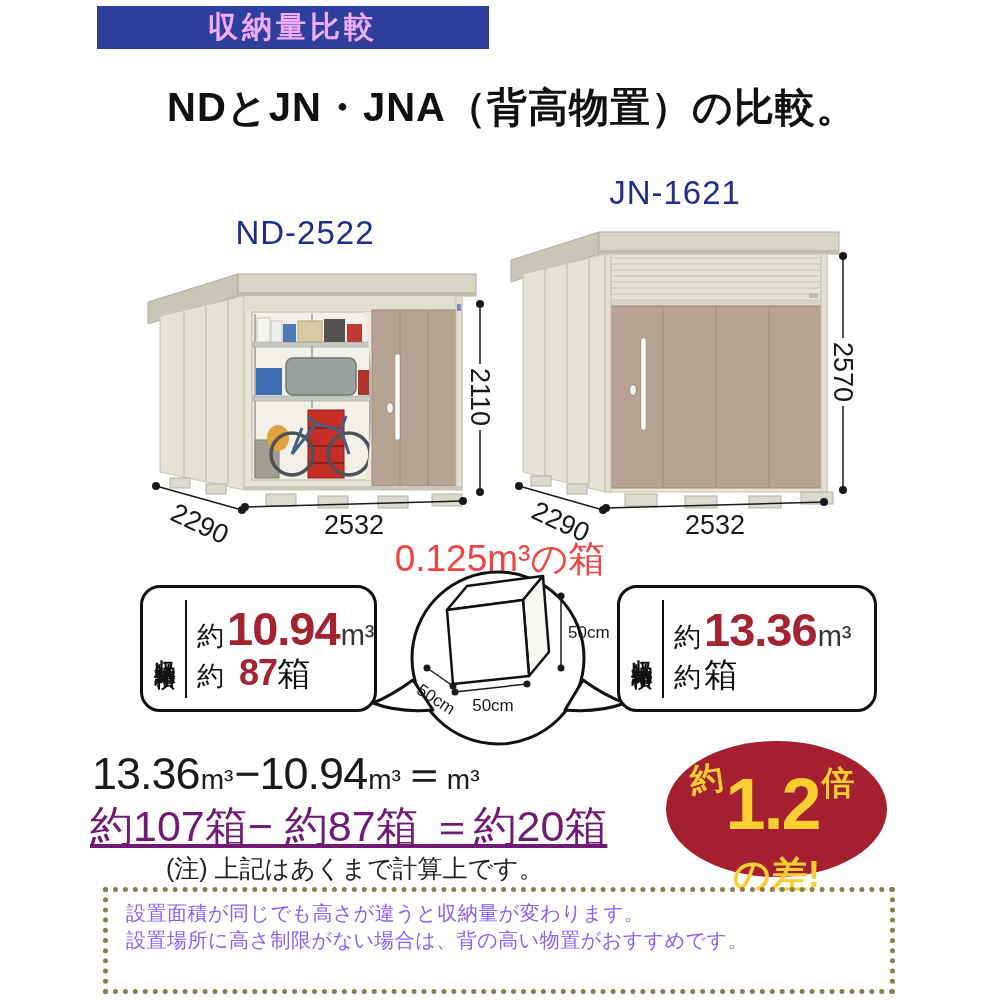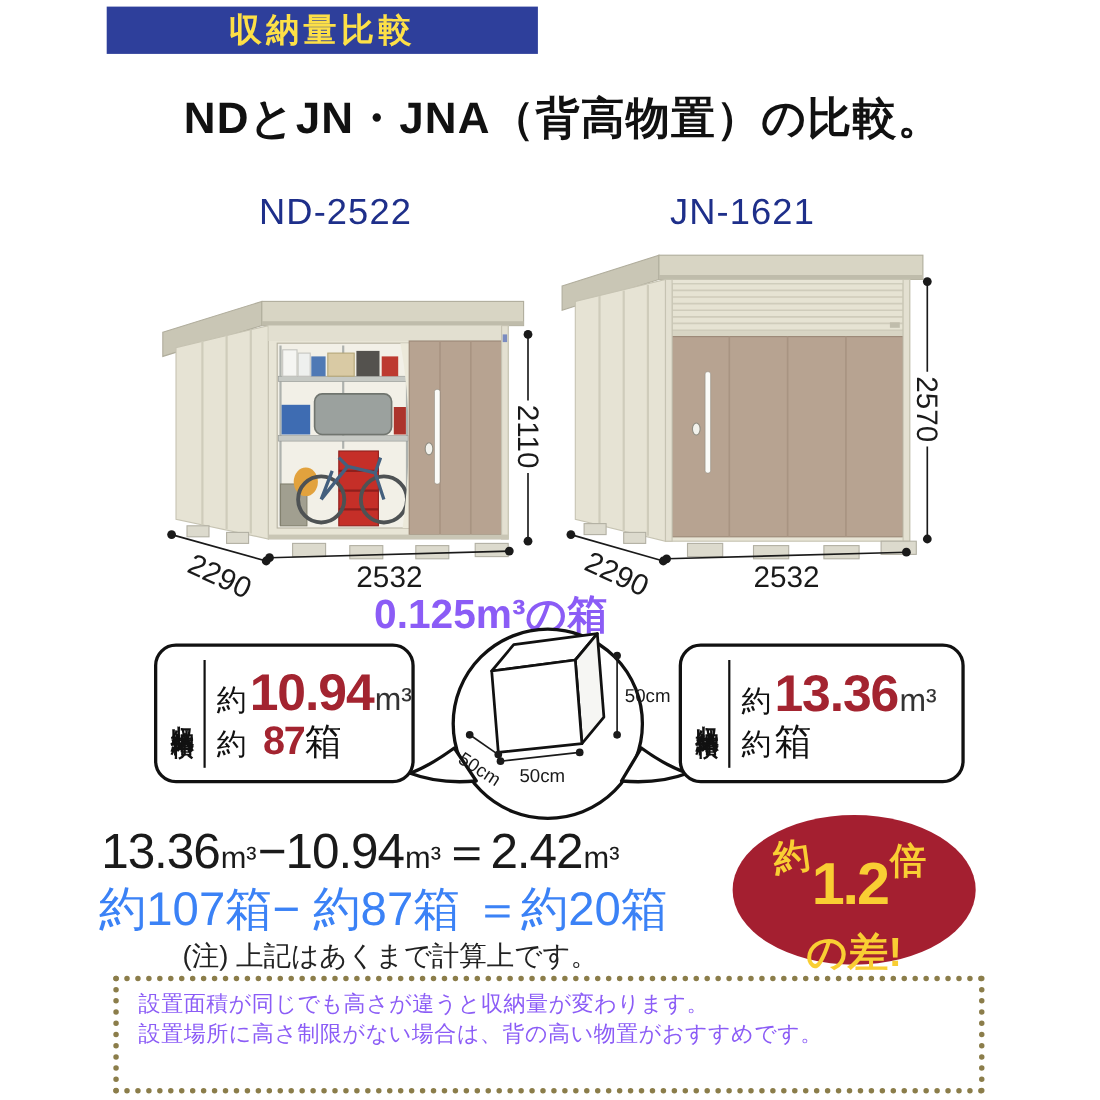--- a/index.html
+++ b/index.html
@@ -2,35 +2,35 @@
 <html><head>
 <meta charset="utf-8">
 <style>
   * { box-sizing: border-box; margin: 0; padding: 0; }
   html,body { width:1000px; height:1000px; background:#fff; position:relative;
     font-family:"Liberation Sans","DejaVu Sans",sans-serif; color:#1a1a1a; overflow:hidden; }
   .abs { position:absolute; }
 
   .banner { left:97px; top:6px; width:392px; height:43px; background:#2e3f9b;
     display:flex; align-items:center; justify-content:center; }
-  .banner-title { color:#fde047; font-size:30px; font-weight:bold; letter-spacing:4px; }
+  .banner-title { color:#f0abfc; font-size:30px; font-weight:bold; letter-spacing:4px; }
 
   .heading { left:12px; top:80px; width:1000px; text-align:center; font-size:40px;
     font-weight:600; color:#111; letter-spacing:1px; }
 
   .model-label { top:174px; width:320px; text-align:center; font-size:33px;
     color:#1e2f8a; font-weight:500; letter-spacing:1px; }
-  .model-nd { left:145px; }
+  .model-nd { left:145px;margin-top:40px; }
   .model-jn { left:515px; }
 
   .shed-left  { left:140px; top:258px; }
   .shed-right { left:505px; top:218px; }
 
-  .box-title { left:340px; top:534px; width:320px; text-align:left;
-    font-size:37px; font-weight:700; color:#8b5cf6; }
+  .box-title { left:340px; top:534px; width:320px; text-align:center;
+    font-size:37px; font-weight:400; color:#ef4444; }
 
   .bubble { left:365px; top:556px; }
 
   .statbox { top:585px; height:127px; border:3px solid #111; border-radius:20px;
     background:#fff; display:flex; align-items:center; padding:0 8px 0 12px; }
   .statbox-left  { left:140px; width:237px; }
   .statbox-right { left:617px; width:260px; }
   .stat-label { writing-mode:vertical-rl; text-orientation:upright; font-size:21px;
     font-weight:600; letter-spacing:3px; line-height:1; color:#111; }
   .stat-sep { width:0; border-left:2px solid #111; height:98px; margin:0 10px 0 9px; }
@@ -38,29 +38,29 @@
   .stat-row { display:flex; align-items:baseline; line-height:1.08; }
   .approx { font-size:27px; color:#111; margin-right:3px; }
   .stat-value { font-size:47px; font-weight:bold; color:#a32430; letter-spacing:-1px; }
   .boxes-value { font-size:36px; margin-left:12px; }
   .unit-m { font-size:29px; color:#333; margin-left:1px; }
   .unit-box { font-size:34px; color:#111; }
 
   .calc1 { left:92px; top:744px; display:flex; align-items:baseline; font-size:45px;
     color:#1a1a1a; letter-spacing:-1px; }
   .calc1 .u { font-size:28px; letter-spacing:0; margin:0 1px; }
-  .calc2 { left:90px; top:798px; font-size:43px; color:#3b82f6; letter-spacing:0; white-space:pre; }
+  .calc2 { left:90px; top:798px; font-size:43px; color:#701a75; letter-spacing:0; white-space:pre;text-decoration:underline; }
   .calc-note { left:166px; top:852px; font-size:25px; color:#222; }
 
   .badge { left:666px; top:741px; width:221px; height:136px; background:#a41f30;
     border-radius:50%; display:flex; flex-direction:column; align-items:center;
     justify-content:center; color:#f9ce33; }
   .badge-row1 { display:flex; align-items:center; line-height:1; margin-left:-8px; }
   .badge-approx { font-size:33px; font-weight:600; margin-right:2px; transform:translateY(-4px) rotate(-8deg); }
-  .badge-value { font-size:54px; font-weight:bold; letter-spacing:-2px;margin-top:42px; }
+  .badge-value { font-size:72px; font-weight:bold; letter-spacing:-2px;margin-top:42px; }
   .badge-times { font-size:33px; font-weight:600; margin-left:2px; }
   .badge-row2 { font-size:37px; font-weight:600; line-height:1; margin-top:16px; }
 
   .footer { left:103px; top:887px; width:792px; height:107px;
     border:5px dotted #8b7d4a; padding:9px 16px 0 18px; }
   .footer-line { font-size:20px; color:#8b5cf6; line-height:1.36; letter-spacing:0.5px;font-family:Liberation Mono, monospace; }
 
   svg text { font-family:"Liberation Sans","DejaVu Sans",sans-serif; fill:#1a1a1a; }
   .dim-num { font-size:27px; }
   .dim-small { font-size:17px; }
@@ -266,21 +266,20 @@
   </div>
 </div>
 
 <div class="abs calc1">
   <span>13.36</span>
     <span class="u">m³</span>
     <span>−</span>
     <span>10.94</span>
     <span class="u">m³</span>
     <span>＝</span>
-    <span>2.42</span>
     <span class="u">m³</span>
 </div>
 <div class="abs calc2">約107箱− 約87箱 ＝約20箱</div>
 <div class="abs calc-note">(注) 上記はあくまで計算上です。</div>
 
 <div class="abs badge">
   <div class="badge-row1">
     <span class="badge-approx">約</span>
     <span class="badge-value">1.2</span>
     <span class="badge-times">倍</span>

